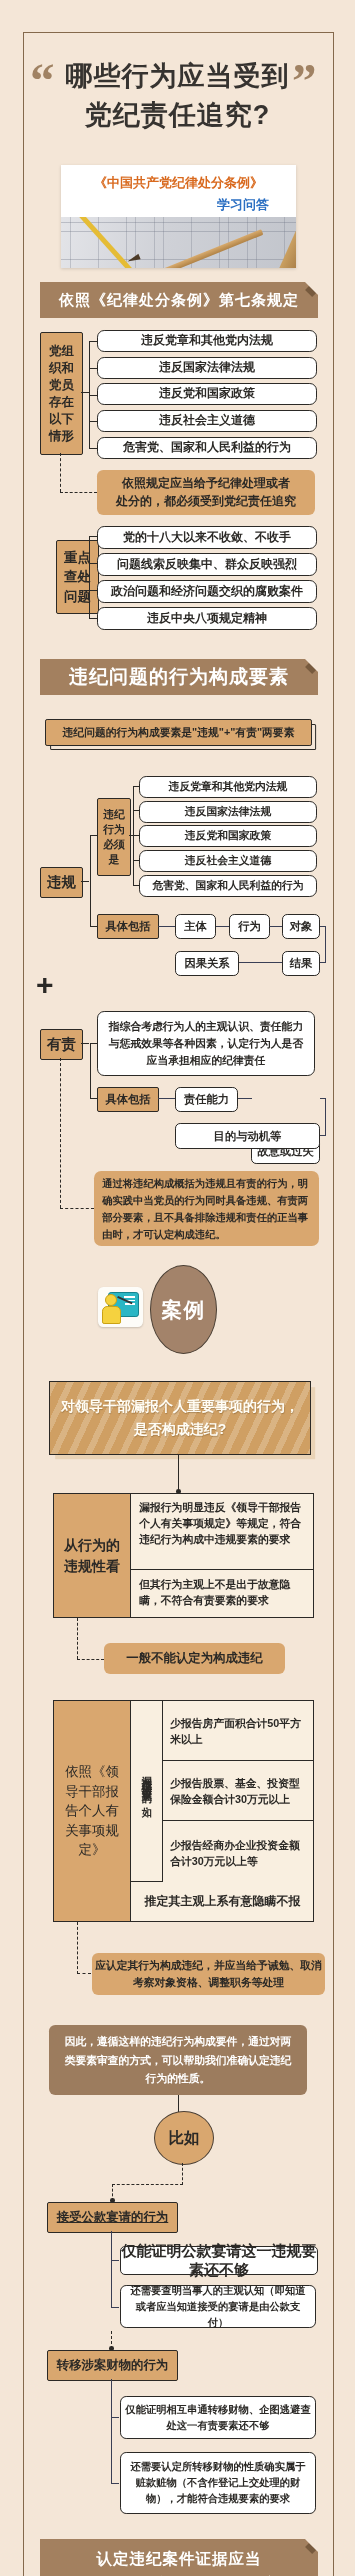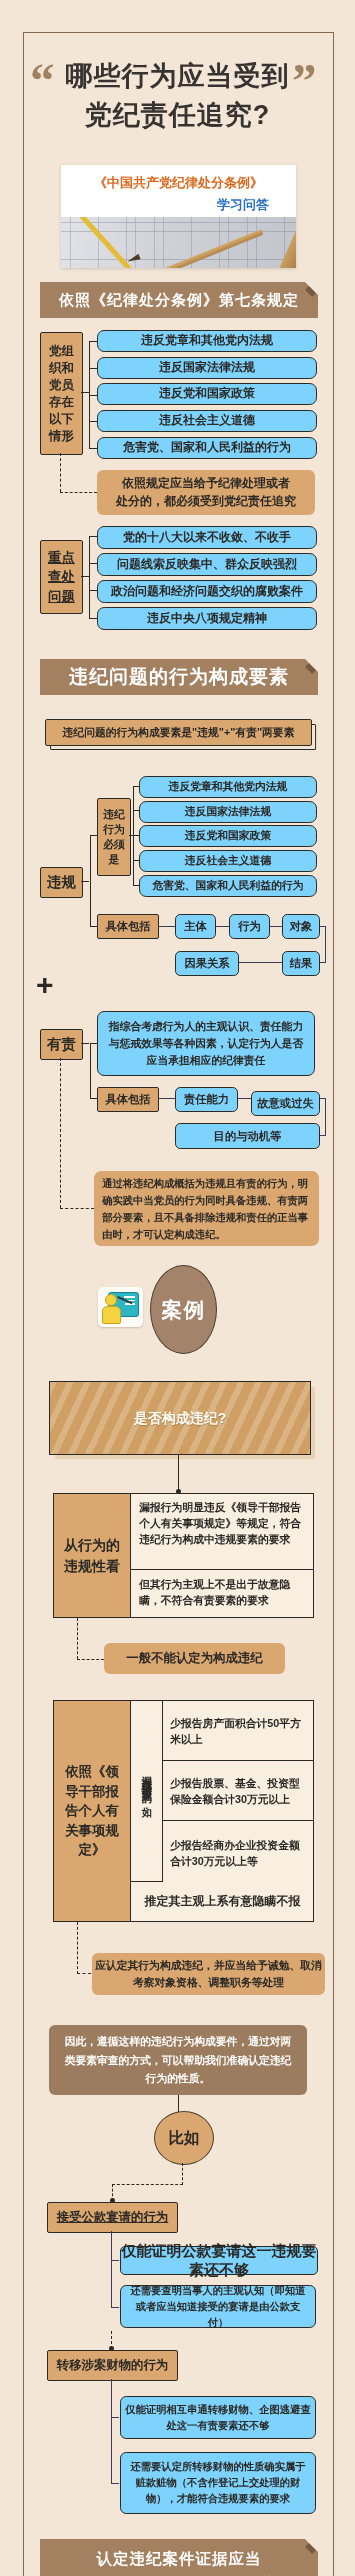--- a/index.html
+++ b/index.html
@@ -2,21 +2,21 @@
 <html style="font-size:8.2px"><head>
 <meta charset="utf-8">
 <style>
   html,body{margin:0;padding:0;}
   body{font-family:"Liberation Sans","DejaVu Sans",sans-serif;background:#e9dccc;}
   #canvas{position:relative;width:355px;height:3184px;margin:0 auto;background:#f4e6d7;overflow:hidden;color:#2b2926;}
   .abs{position:absolute;}
   .frame{border:1px solid #84694c;}
   .ctr{display:flex;align-items:center;justify-content:center;text-align:center;}
   .col{display:flex;flex-direction:column;align-items:center;justify-content:center;text-align:center;}
-  .box{background:#7dd3fc;border:1.5px solid #2b2926;border-radius:7.2px;font-weight:700;}
+  .box{background:#ffffff;border:1.5px solid #2b2926;border-radius:7.2px;font-weight:700;}
   .tanbox{background:#d9a76f;border:1.5px solid #2b2926;border-radius:2px;font-weight:800;}
   .tanfill{background:#d9a76f;border-radius:6.2px;font-weight:800;}
   .banner{background:#a3805f;color:#fff;font-weight:800;letter-spacing:1px;}
   .fold-sq{position:absolute;top:-8.8px;right:-8.8px;width:17.5px;height:17.5px;background:#f4e6d7;transform:rotate(45deg);}
   .fold-flap{position:absolute;top:3.1px;right:1px;width:10.3px;height:10.3px;background:#775a3e;transform:rotate(45deg);}
   .line-v{border-left:1.5px solid #2b2926;}
   .line-h{border-top:1.5px solid #2b2926;}
   .nline-v{border-left:1.5px solid #3a3f55;}
   .nline-h{border-top:1.5px solid #3a3f55;}
   .dash-v{border-left:1.5px dashed #2b2926;}
@@ -75,21 +75,21 @@
   <div class="abs box ctr" style="left:97px;top:383px;width:218px;height:19.6px;font-size:12px;">违反党和国家政策</div>
   <div class="abs box ctr" style="left:97px;top:410px;width:218px;height:19.6px;font-size:12px;">违反社会主义道德</div>
   <div class="abs box ctr" style="left:97px;top:437px;width:218px;height:19.6px;font-size:12px;">危害党、国家和人民利益的行为</div>
   <div class="abs dash-v" style="left:60px;top:453px;height:39px;"></div>
   <div class="abs dash-h" style="left:60px;top:492px;width:37px;"></div>
   <div class="abs tanfill col" style="left:97px;top:470px;width:218px;height:45px;font-size:12px;line-height:17.5px;">
     <span>依照规定应当给予纪律处理或者</span>
     <span>处分的，都必须受到党纪责任追究</span>
   </div>
 
-  <div class="abs tanbox col" style="left:40px;top:540px;width:41px;height:72px;font-size:13.4px;line-height:19.6px;text-decoration:underline;">
+  <div class="abs tanbox col" style="left:56px;top:540px;width:41px;height:72px;font-size:13.4px;line-height:19.6px;">
     <span>重点</span>
     <span>查处</span>
     <span>问题</span>
   </div>
   <div class="abs line-v" style="left:89px;top:536px;height:82px;"></div>
   <div class="abs line-h" style="left:81px;top:576px;width:8.2px;"></div>
   <div class="abs line-h" style="left:89px;top:536px;width:8.2px;"></div>
   <div class="abs line-h" style="left:89px;top:563px;width:8.2px;"></div>
   <div class="abs line-h" style="left:89px;top:590px;width:8.2px;"></div>
   <div class="abs line-h" style="left:89px;top:618px;width:8.2px;"></div>
@@ -150,21 +150,21 @@
   <div class="abs tanbox ctr" style="left:40px;top:1029px;width:41px;height:29px;font-size:14.4px;">有责</div>
   <div class="abs line-v" style="left:90px;top:1043px;height:55px;"></div>
   <div class="abs line-h" style="left:81px;top:1043px;width:8.2px;"></div>
   <div class="abs line-h" style="left:90px;top:1043px;width:7.2px;"></div>
   <div class="abs line-h" style="left:90px;top:1098px;width:7.2px;"></div>
   <div class="abs box ctr" style="left:97px;top:1011px;width:218px;height:65px;font-size:10.8px;line-height:17px;padding:0 7.2px;box-sizing:border-box;">指综合考虑行为人的主观认识、责任能力与惩戒效果等各种因素，认定行为人是否应当承担相应的纪律责任</div>
   <div class="abs tanbox ctr" style="left:97px;top:1087px;width:60px;height:23px;font-size:11.3px;">具体包括</div>
   <div class="abs nline-h" style="left:158px;top:1098px;width:17px;"></div>
   <div class="abs box ctr" style="left:175px;top:1087px;width:61px;height:23px;font-size:11.3px;border-radius:5.2px;">责任能力</div>
   <div class="abs nline-h" style="left:238px;top:1098px;width:14px;"></div>
-  <div class="abs box ctr" style="left:251px;top:1091px;width:67px;height:23px;font-size:11.3px;border-radius:5.2px;">故意或过失</div>
+  <div class="abs box ctr" style="left:251px;top:1139px;width:67px;height:23px;font-size:11.3px;border-radius:5.2px;">故意或过失</div>
   <div class="abs nline-h" style="left:320px;top:1098px;width:6.2px;"></div>
   <div class="abs nline-v" style="left:325px;top:1098px;height:37px;"></div>
   <div class="abs nline-h" style="left:320px;top:1135px;width:6.2px;"></div>
   <div class="abs box ctr" style="left:175px;top:1123px;width:143px;height:24px;font-size:11.3px;border-radius:5.2px;">目的与动机等</div>
 
   <div class="abs dash-v" style="left:60px;top:1058px;height:150px;"></div>
   <div class="abs dash-h" style="left:60px;top:1208px;width:34px;"></div>
   <div class="abs tanfill" style="left:94px;top:1171px;width:225px;height:75px;font-size:10.3px;line-height:17px;font-weight:800;padding:4.1px 8.2px;box-sizing:border-box;border-radius:7.2px;text-align:left;display:flex;align-items:center;">通过将违纪构成概括为违规且有责的行为，明确实践中当党员的行为同时具备违规、有责两部分要素，且不具备排除违规和责任的正当事由时，才可认定构成违纪。</div>
 
   <div class="abs" style="left:98px;top:1287px;width:45px;height:40px;background:#fdfcf8;border-radius:5.2px;box-shadow:0 1px 2.1px rgba(0,0,0,.18);">
@@ -173,39 +173,40 @@
       <div class="abs" style="right:3.1px;top:7.2px;width:8.2px;height:1.5px;background:#fff;"></div>
       <div class="abs" style="right:3.1px;top:10.8px;width:10.3px;height:1.5px;background:#fff;"></div>
     </div>
     <div class="abs" style="left:6.7px;top:7.2px;width:10.3px;height:10.3px;border-radius:50%;background:#f5d23f;border:1px solid #caa214;"></div>
     <div class="abs" style="left:3.6px;top:18.5px;width:17.5px;height:16.5px;border-radius:5.2px 5.2px 2.1px 2.1px;background:#f5d23f;border:1px solid #caa214;"></div>
     <div class="abs" style="left:18.5px;top:12.4px;width:15.5px;height:1.5px;background:#333;transform:rotate(24deg);"></div>
   </div>
   <div class="abs ctr" style="left:150px;top:1265px;width:65px;height:87px;background:#a3836a;border:1.5px solid #4a3f34;border-radius:50%;color:#fff;font-size:20.6px;font-weight:900;letter-spacing:1.5px;">案例</div>
 
   <div class="abs stripe col" style="left:49px;top:1381px;width:260px;height:72px;border:1.5px solid #2b2926;box-shadow:5.2px 5.2px 0 -1px #e9d3b6;color:#fffdf5;font-weight:900;font-size:14px;line-height:23px;text-shadow:0.5px 0.5px 1px rgba(90,60,20,.35);">
+    <span>对领导干部漏报个人重要事项的行为，</span>
     <span>是否构成违纪?</span>
   </div>
   <div class="abs line-v" style="left:178px;top:1454px;height:37px;"></div>
   <div class="abs dot" style="left:176px;top:1489px;"></div>
 
   <div class="abs" style="left:53px;top:1493px;width:261px;height:125px;border:1.5px solid #2b2926;background:#f9efe0;box-sizing:border-box;">
     <div class="abs col" style="left:0;top:0;width:77px;height:100%;background:#d9a76f;border-right:1.5px solid #2b2926;font-size:14px;font-weight:900;line-height:20.6px;box-sizing:border-box;">
       <span>从行为的</span>
       <span>违规性看</span>
     </div>
     <div class="abs" style="left:77px;top:0;width:183px;height:76px;border-bottom:1.5px solid #2b2926;box-sizing:border-box;font-size:10.8px;font-weight:700;line-height:16px;padding:5.2px 8.2px;text-align:left;">漏报行为明显违反《领导干部报告个人有关事项规定》等规定，符合违纪行为构成中违规要素的要求</div>
     <div class="abs" style="left:77px;top:76px;width:183px;height:45px;box-sizing:border-box;font-size:10.8px;font-weight:700;line-height:16px;padding:6.2px 8.2px;text-align:left;">但其行为主观上不是出于故意隐瞒，不符合有责要素的要求</div>
   </div>
   <div class="abs dash-v" style="left:77px;top:1618px;height:41px;"></div>
   <div class="abs dash-h" style="left:77px;top:1659px;width:27px;"></div>
   <div class="abs tanfill ctr" style="left:104px;top:1643px;width:181px;height:31px;font-size:12.4px;">一般不能认定为构成违纪</div>
 
   <div class="abs" style="left:53px;top:1700px;width:261px;height:222px;border:1.5px solid #2b2926;background:#f9efe0;box-sizing:border-box;">
-    <div class="abs col" style="left:0;top:0;width:77px;height:100%;background:#d9a76f;border-right:1.5px solid #2b2926;font-size:13.4px;font-weight:700;line-height:19.6px;box-sizing:border-box;">
+    <div class="abs col" style="left:0;top:0;width:77px;height:100%;background:#d9a76f;border-right:1.5px solid #2b2926;font-size:13.4px;font-weight:400;line-height:19.6px;box-sizing:border-box;">
       <span>依照《领</span>
       <span>导干部报</span>
       <span>告个人有</span>
       <span>关事项规</span>
       <span>定》</span>
     </div>
     <div class="abs ctr" style="left:77px;top:0;width:32px;height:181px;border-right:1.5px solid #2b2926;border-bottom:1.5px solid #2b2926;box-sizing:border-box;">
       <span style="writing-mode:vertical-rl;font-size:10.3px;font-weight:800;letter-spacing:2.1px;">漏报行为情节较重的，如：</span>
     </div>
     <div class="abs ctr" style="left:109px;top:0;width:151px;height:60px;border-bottom:1.5px solid #2b2926;box-sizing:border-box;font-size:10.8px;font-weight:700;line-height:16px;padding:0 7.2px;text-align:left;">少报告房产面积合计50平方米以上</div>

